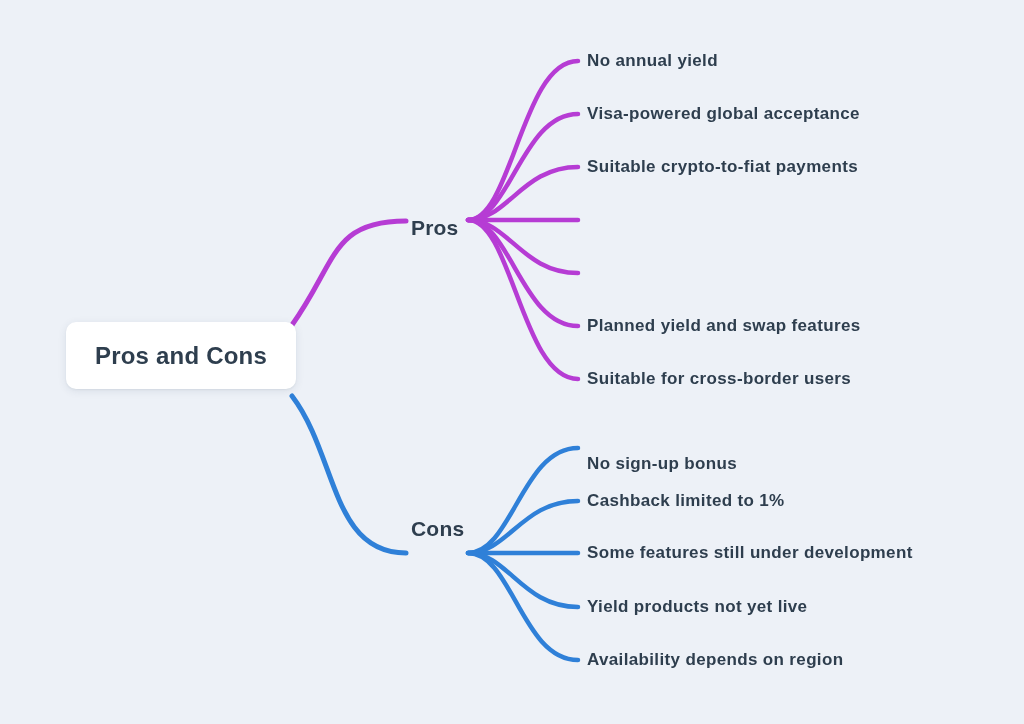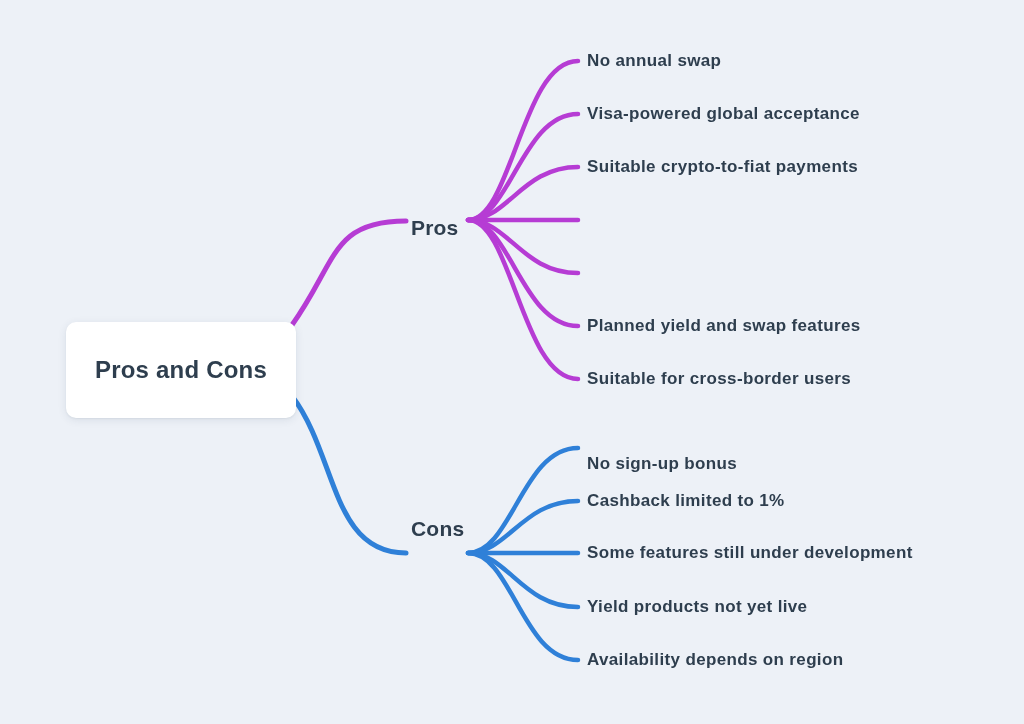--- a/index.html
+++ b/index.html
@@ -32,21 +32,21 @@
     stroke-width: 4.5;
   }
   .edge.trunk { stroke-width: 5; }
   .pros-edge { stroke: var(--pros); }
   .cons-edge { stroke: var(--cons); }
   .root-node {
     position: absolute;
     left: 66px;
     top: 322px;
     width: 230px;
-    height: 96px;
+    height: 67px;
     background: #ffffff;
     border-radius: 10px;
     box-shadow: 0 2px 8px rgba(40, 60, 90, 0.10), 0 1px 2px rgba(40, 60, 90, 0.06);
     display: flex;
     align-items: center;
     justify-content: center;
   }
   .root-label {
     font-size: 24px;
     font-weight: 600;
@@ -100,21 +100,21 @@
     <path class="edge cons-edge" d="M 468 553 C 512 553, 522 660, 578 660"></path>
   </svg>
 
   <div class="root-node">
     <span class="root-label">Pros and Cons</span>
   </div>
 
   <div class="branch-label pros">Pros</div>
   <div class="branch-label cons">Cons</div>
 
-  <div class="leaf-label" style="top:49px">No annual swap</div>
+  <div class="leaf-label" style="top:49px">No annual yield</div>
   <div class="leaf-label" style="top:102px">Visa-powered global acceptance</div>
   <div class="leaf-label" style="top:155px">Suitable crypto-to-fiat payments</div>
   <div class="leaf-label" style="top:367px">Suitable for cross-border users</div>
   <div class="leaf-label" style="top:314px">Planned yield and swap features</div>
 
   <div class="leaf-label" style="top:452px">No sign-up bonus</div>
   <div class="leaf-label" style="top:489px">Cashback limited to 1%</div>
   <div class="leaf-label" style="top:541px">Some features still under development</div>
   <div class="leaf-label" style="top:595px">Yield products not yet live</div>
   <div class="leaf-label" style="top:648px">Availability depends on region</div>

